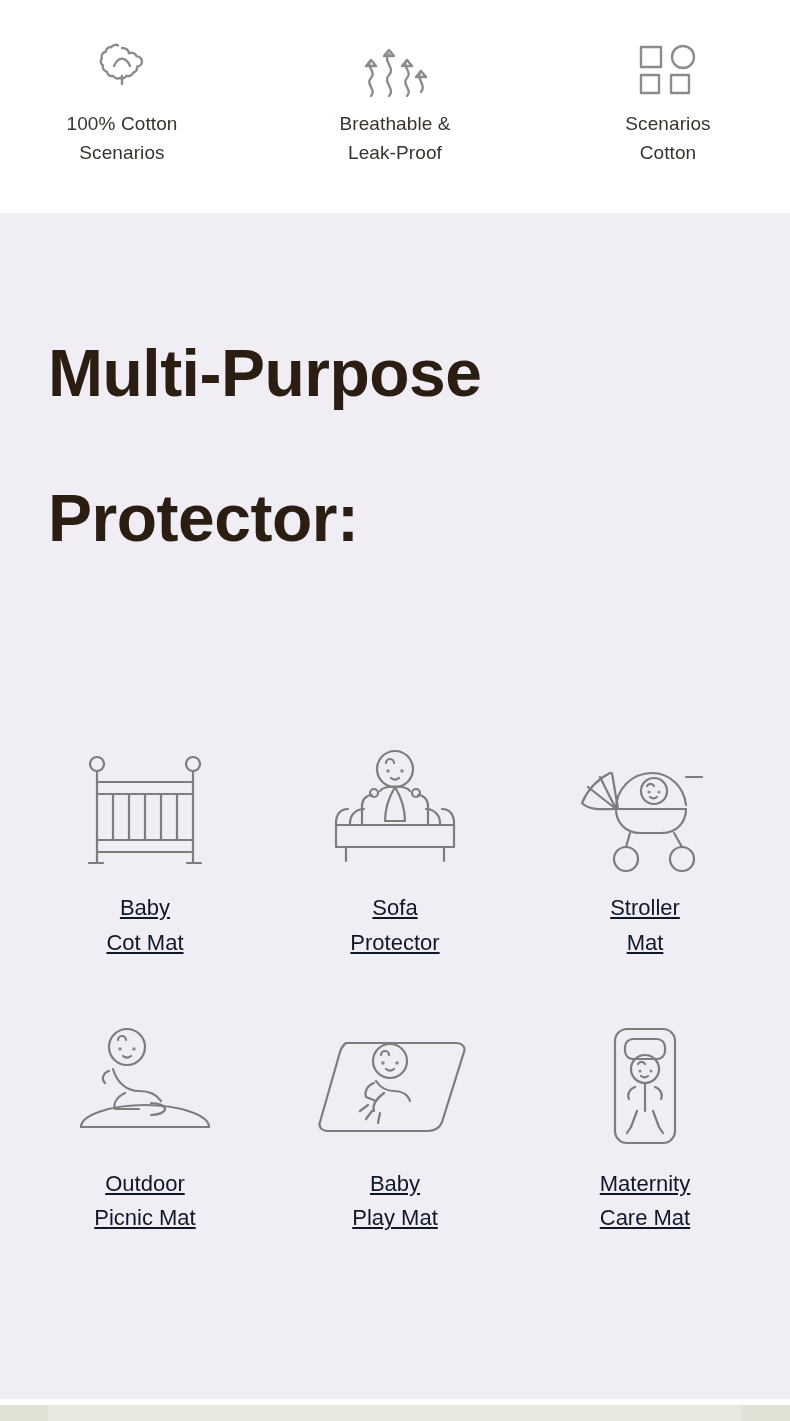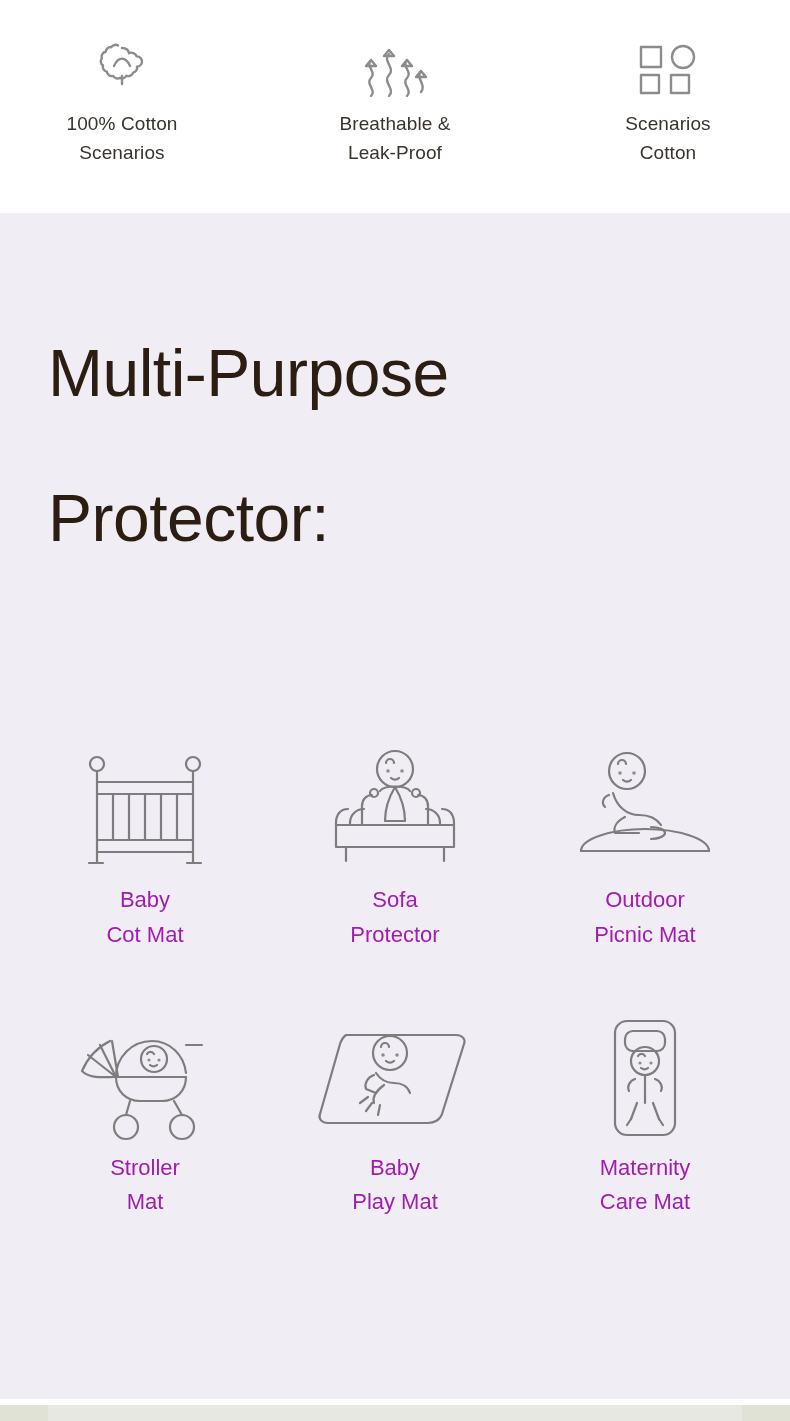--- a/index.html
+++ b/index.html
@@ -66,21 +66,21 @@
     background: #f0eef4;
   }
 
   .headline {
     position: absolute;
     top: 124px;
     left: 48px;
     width: 680px;
     font-size: 66px;
     line-height: 1.1;
-    font-weight: normal;
+    font-weight: bold;
     color: #2b1d11;
     letter-spacing: -0.5px;
   }
 
   .scenarios {
     position: absolute;
     top: 530px;
     left: 20px;
     width: 750px;
     display: grid;
@@ -95,24 +95,26 @@
   }
 
   .scenario-icon {
     height: 140px;
     display: flex;
     align-items: center;
     justify-content: center;
   }
 
   .scenario-label {
+    margin-top: 8px;
     font-size: 22px;
     line-height: 1.58;
-    color: #a21caf;
+    color: #0f172a;
     text-align: center;
+    text-decoration: underline;
   }
 
   
   .footer-strip {
     position: absolute;
     top: 1399px;
     left: 0;
     width: 790px;
     height: 22px;
     background: #ffffff;
@@ -249,42 +251,20 @@
           </svg>
         </div>
         <div class="scenario-label">
           <span>Sofa</span><br>
           <span>Protector</span>
         </div>
       </div>
 
       <div class="scenario">
         <div class="scenario-icon">
-          <svg width="160" height="132" viewBox="0 0 160 132">
-            <circle class="ln2" cx="62" cy="24" r="18"></circle>
-            <path class="ln2" d="M53 17a4 4 0 018 0"></path>
-            <circle class="fl" cx="55" cy="26" r="1.8"></circle>
-            <circle class="fl" cx="69" cy="26" r="1.8"></circle>
-            <path class="ln2" d="M58 33c2.4 2 5.6 2 8 0"></path>
-            <path class="ln2" d="M48 46c4 14 14 22 26 22 10 0 18 4 22 10"></path>
-            <path class="ln2" d="M44 48c-6 2-8 8-4 12"></path>
-            <path class="ln2" d="M60 70c-8 4-12 10-10 16h24"></path>
-            <path class="ln2" d="M86 80c8 0 14 3 14 6s-6 6-14 6"></path>
-            <path class="ln2" d="M16 104c0-12 30-22 64-22s64 10 64 22z"></path>
-            <path class="ln2" d="M16 104h128"></path>
-          </svg>
-        </div>
-        <div class="scenario-label">
-          <span>Outdoor</span><br>
-          <span>Picnic Mat</span>
-        </div>
-      </div>
-
-      <div class="scenario">
-        <div class="scenario-icon">
           <svg width="150" height="132" viewBox="0 0 150 132">
             <path class="ln2" d="M46 62c0-20 16-36 36-36 18 0 32 14 34 32"></path>
             <path class="ln2" d="M46 62h70"></path>
             <path class="ln2" d="M46 62c-14 0-26 2-34-6 6-14 16-24 28-30"></path>
             <path class="ln2" d="M30 30l16 32M42 26l6 36M18 40l28 22"></path>
             <path class="ln2" d="M46 62c0 14 10 24 24 24h22c14 0 24-10 24-24"></path>
             <circle class="ln2" cx="56" cy="112" r="12"></circle>
             <circle class="ln2" cx="112" cy="112" r="12"></circle>
             <path class="ln2" d="M60 86l-4 14M104 86l8 14"></path>
             <path class="ln2" d="M116 30h16"></path>
@@ -296,20 +276,42 @@
           </svg>
         </div>
         <div class="scenario-label">
           <span>Stroller</span><br>
           <span>Mat</span>
         </div>
       </div>
 
       <div class="scenario">
         <div class="scenario-icon">
+          <svg width="160" height="132" viewBox="0 0 160 132">
+            <circle class="ln2" cx="62" cy="24" r="18"></circle>
+            <path class="ln2" d="M53 17a4 4 0 018 0"></path>
+            <circle class="fl" cx="55" cy="26" r="1.8"></circle>
+            <circle class="fl" cx="69" cy="26" r="1.8"></circle>
+            <path class="ln2" d="M58 33c2.4 2 5.6 2 8 0"></path>
+            <path class="ln2" d="M48 46c4 14 14 22 26 22 10 0 18 4 22 10"></path>
+            <path class="ln2" d="M44 48c-6 2-8 8-4 12"></path>
+            <path class="ln2" d="M60 70c-8 4-12 10-10 16h24"></path>
+            <path class="ln2" d="M86 80c8 0 14 3 14 6s-6 6-14 6"></path>
+            <path class="ln2" d="M16 104c0-12 30-22 64-22s64 10 64 22z"></path>
+            <path class="ln2" d="M16 104h128"></path>
+          </svg>
+        </div>
+        <div class="scenario-label">
+          <span>Outdoor</span><br>
+          <span>Picnic Mat</span>
+        </div>
+      </div>
+
+      <div class="scenario">
+        <div class="scenario-icon">
           <svg width="178" height="124" viewBox="0 0 178 124">
             <path class="ln2" d="M40 16h110c6 0 10 4 8 9l-22 70c-2 6-8 9-14 9H22c-6 0-10-4-8-9l20-70c2-6 6-9 6-9z"></path>
             <circle class="ln2" cx="84" cy="34" r="17"></circle>
             <path class="ln2" d="M75 28a4 4 0 018 0"></path>
             <circle class="fl" cx="77" cy="36" r="1.8"></circle>
             <circle class="fl" cx="91" cy="36" r="1.8"></circle>
             <path class="ln2" d="M80 42c2.4 2 5.6 2 8 0"></path>
             <path class="ln2" d="M70 54c4 6 10 10 18 10 8 0 14 4 16 10"></path>
             <path class="ln2" d="M68 56c-6 2-10 8-8 14l10 4"></path>
             <path class="ln2" d="M78 66c-8 6-12 12-10 18"></path>

